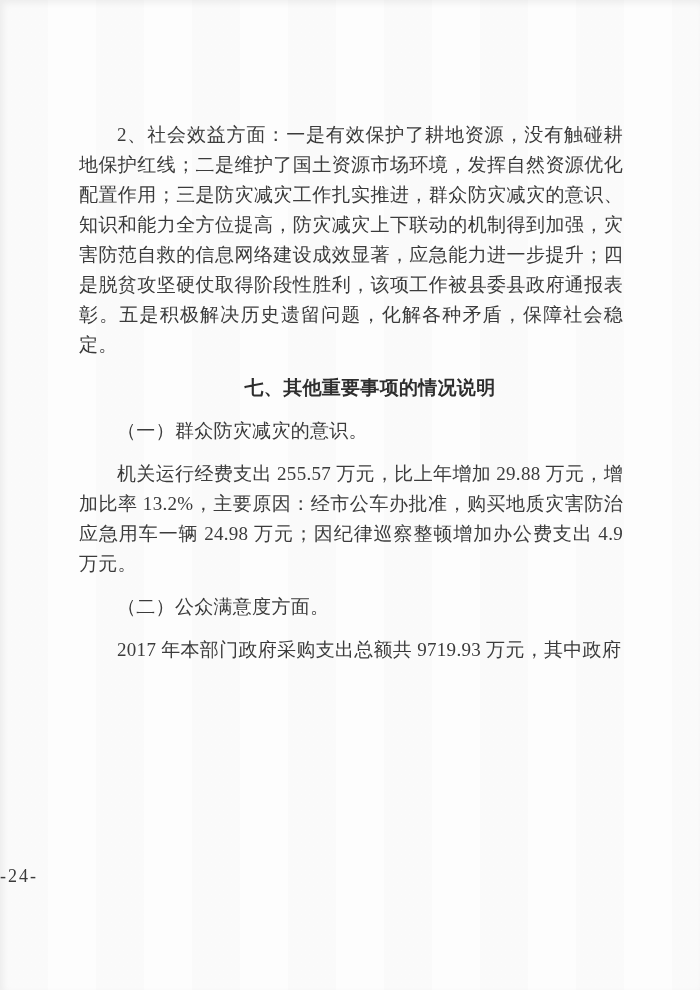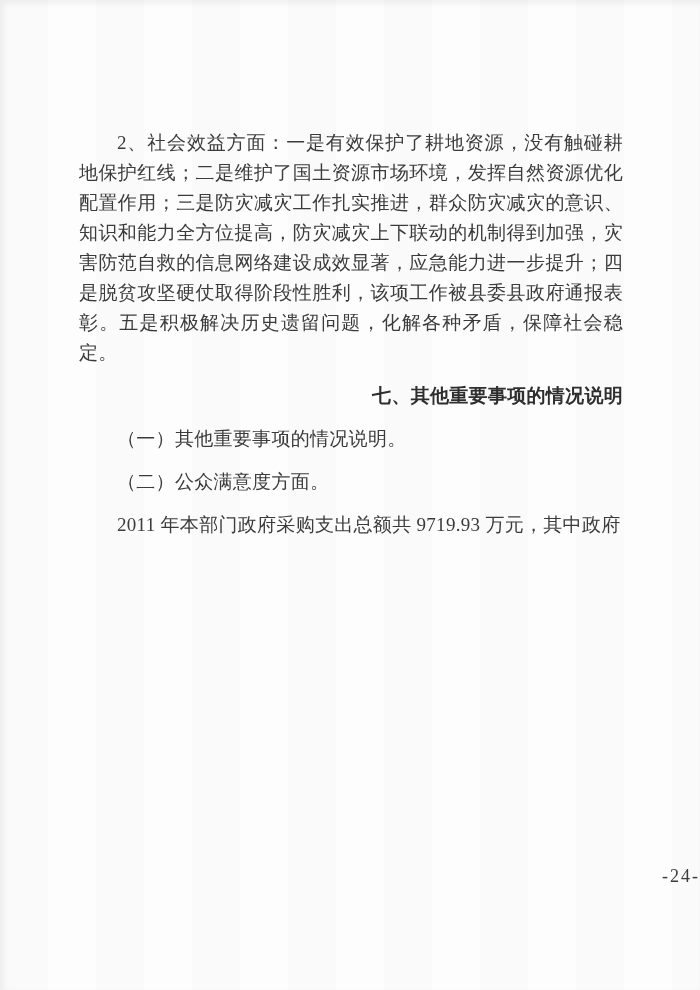--- a/index.html
+++ b/index.html
@@ -27,53 +27,54 @@
   }
   .para {
     margin: 13px 0 0 0;
     font-size: 19px;
     line-height: 30px;
     letter-spacing: 0.3px;
     text-align: justify;
     text-indent: 2em;
   }
   .para:first-child {
-    margin-top: 8px;
+    margin-top: 0;
   }
   .section-heading {
     font-family: "Liberation Sans", "DejaVu Sans", sans-serif;
     font-weight: 700;
     color: #2e2e2e;
-    text-align: right;
+    text-align: center;
   }
   .page-footer {
     position: absolute;
     left: 0;
     right: 0;
     top: 864px;
-    text-align: right;
+    text-align: left;
     font-size: 18px;
     line-height: 24px;
     letter-spacing: 2px;
     color: #3b3b3b;
   }
 </style>
 </head>
 <body>
 
 <div class="page">
 
   <p class="para">2、社会效益方面：一是有效保护了耕地资源，没有触碰耕地保护红线；二是维护了国土资源市场环境，发挥自然资源优化配置作用；三是防灾减灾工作扎实推进，群众防灾减灾的意识、知识和能力全方位提高，防灾减灾上下联动的机制得到加强，灾害防范自救的信息网络建设成效显著，应急能力进一步提升；四是脱贫攻坚硬仗取得阶段性胜利，该项工作被县委县政府通报表彰。五是积极解决历史遗留问题，化解各种矛盾，保障社会稳定。</p>
 
 
 
   <h2 class="para section-heading">七、其他重要事项的情况说明</h2>
 
-  <p class="para">（一）其他重要事项的情况说明。</p>
+  <p class="para">（一）群众防灾减灾的意识。</p>
 
+  <p class="para">机关运行经费支出 255.57 万元，比上年增加 29.88 万元，增加比率 13.2%，主要原因：经市公车办批准，购买地质灾害防治应急用车一辆 24.98 万元；因纪律巡察整顿增加办公费支出 4.9 万元。</p>
 
   <p class="para">（二）公众满意度方面。</p>
 
-  <p class="para">2011 年本部门政府采购支出总额共 9719.93 万元，其中政府</p>
+  <p class="para">2017 年本部门政府采购支出总额共 9719.93 万元，其中政府</p>
 
   <div class="page-footer">-24-</div>
 
 </div>
 
 </body></html>

